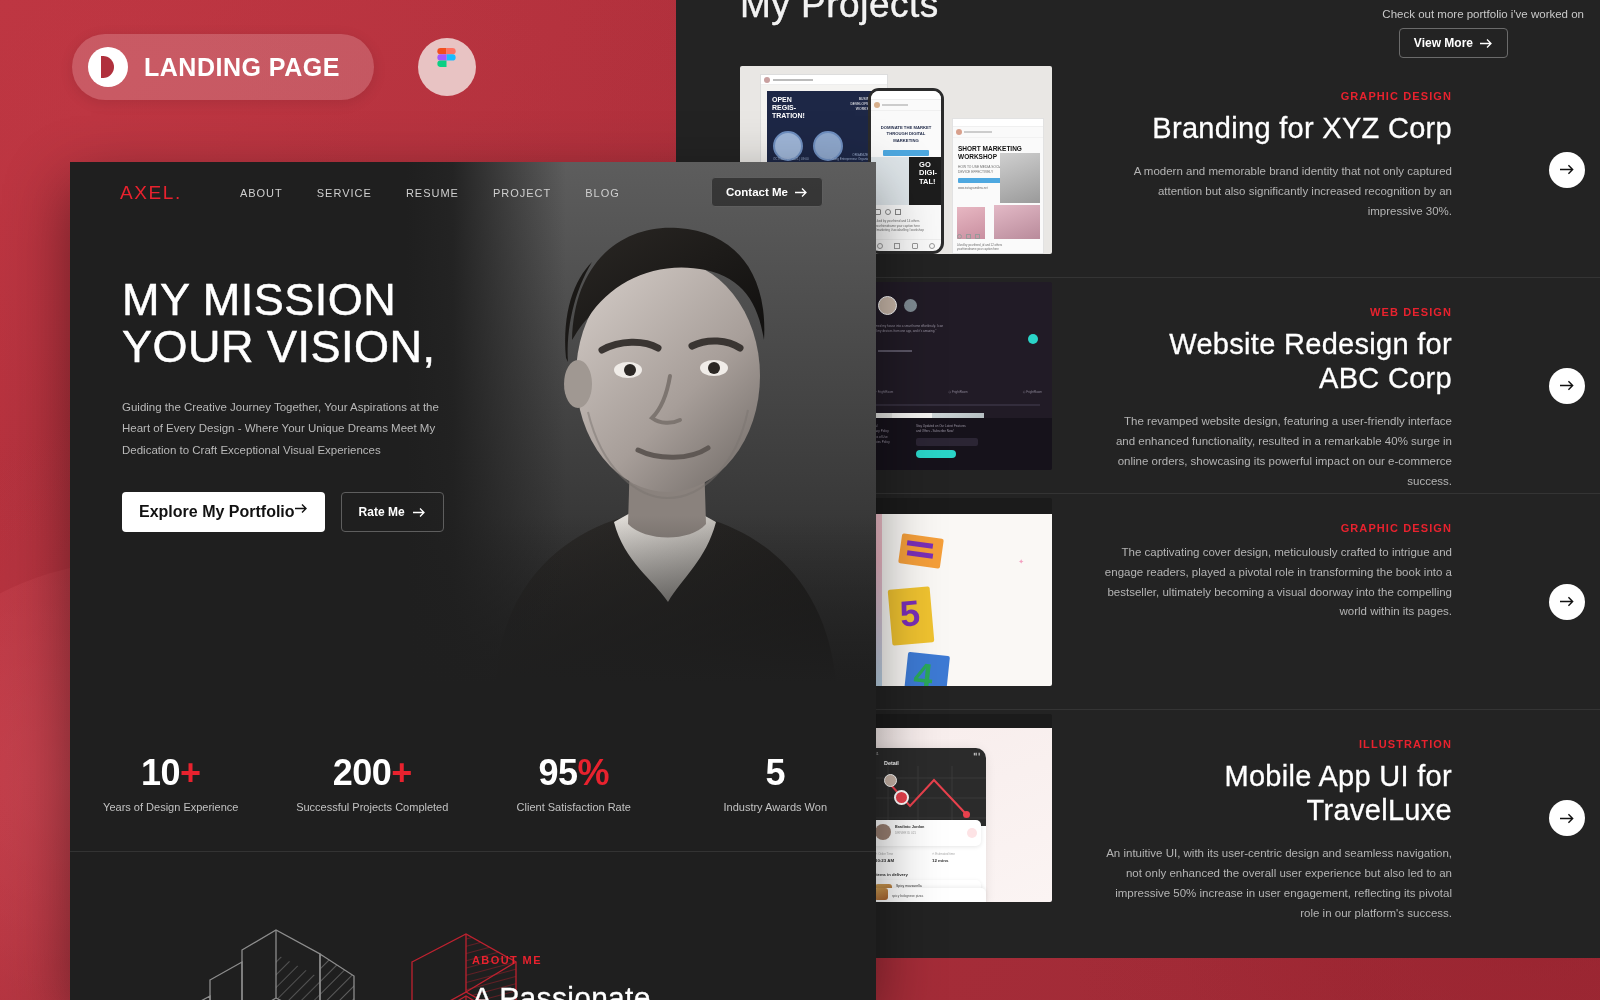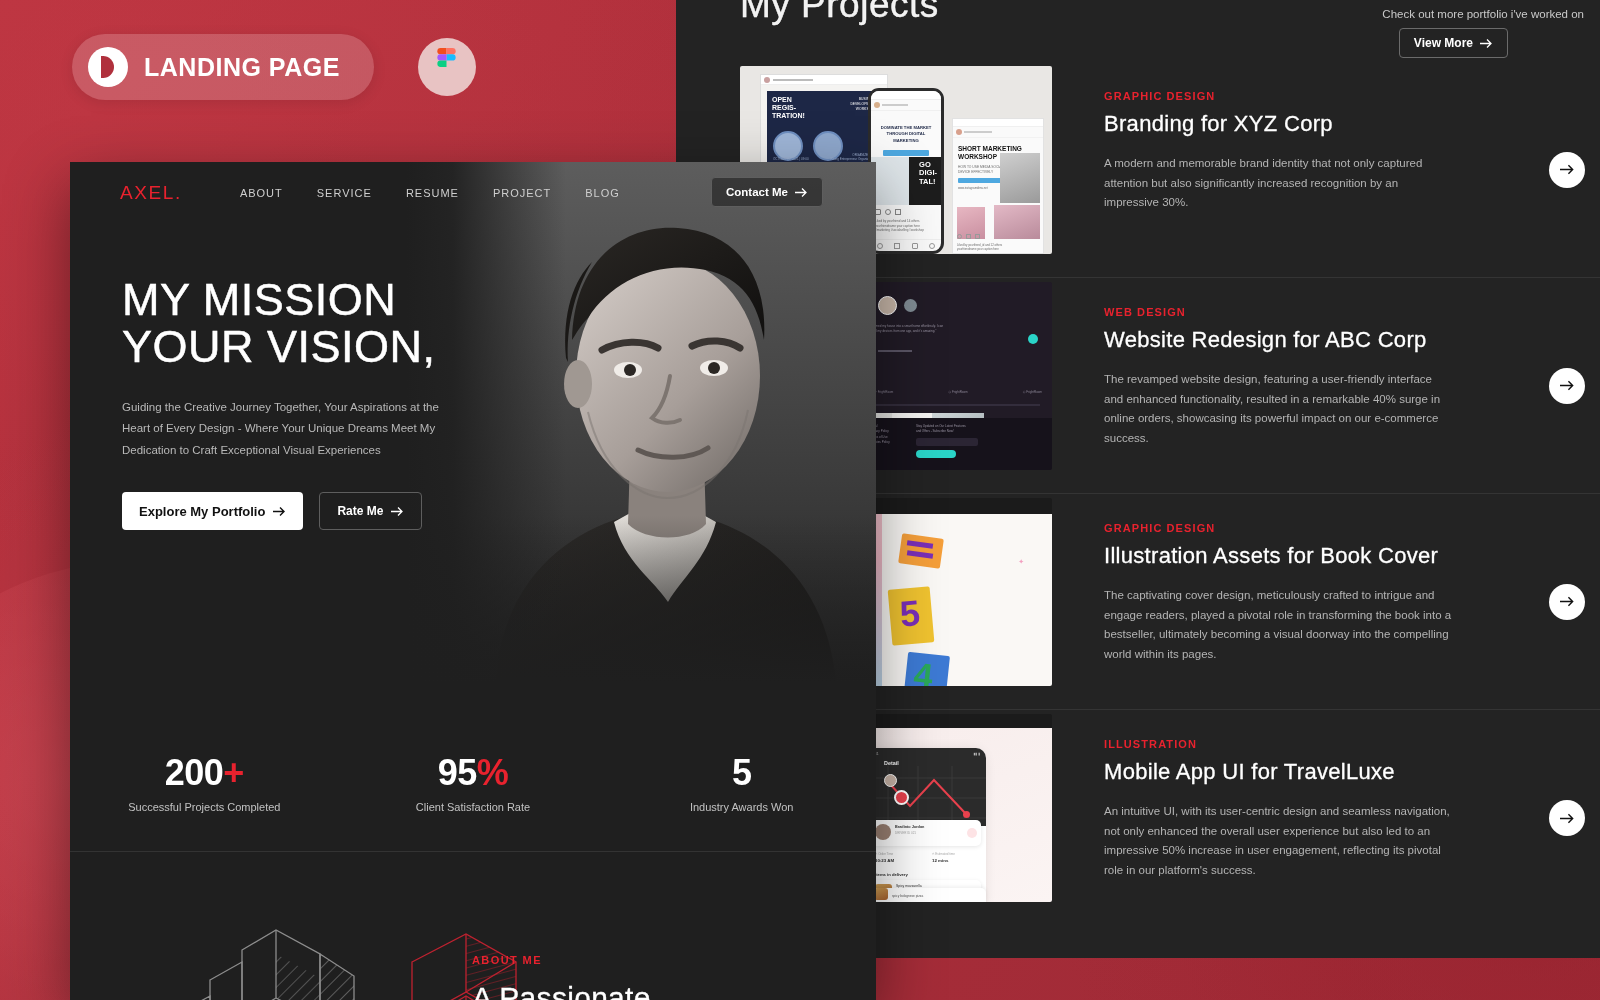--- a/index.html
+++ b/index.html
@@ -86,27 +86,27 @@
   .proj-row{
     position:relative; display:flex; align-items:flex-start;
     padding:0 0 0 64px; height:216px;
     border-bottom:1px solid #343434;
   }
   .proj-row:last-child{ border-bottom:none; }
   .thumb{
     width:312px; height:188px; flex:none; overflow:hidden;
     position:relative; margin-top:4px; border-radius:2px;
   }
-  .proj-info{ padding:28px 0 0 52px; width:400px; }
+  .proj-info{ padding:28px 0 0 52px; width:400px;text-align:right; }
   .proj-cat{
     color:#e8222e; font-size:11px; font-weight:700; letter-spacing:1.1px;
     margin-bottom:9px;
   }
   .proj-name{
-    color:#fff; font-size:22px; font-weight:400; line-height:1.18;
+    color:#fff; font-size:29px; font-weight:400; line-height:1.18;
     letter-spacing:.3px; margin-bottom:17px;
     -webkit-text-stroke:.3px #fff;
   }
   .proj-desc{
     color:#b4b4b4; font-size:11.5px; line-height:1.72; max-width:360px;
   }
   .arrow-circle{
     position:absolute; right:15px; top:50%; transform:translateY(-50%);
     width:36px; height:36px; border-radius:50%; background:#fff;
     display:flex; align-items:center; justify-content:center;
@@ -160,23 +160,23 @@
   .hero-copy{ position:absolute; left:52px; top:115px; z-index:15; width:430px; }
   .h1{
     font-size:45px; line-height:1.04; color:#fff; font-weight:400;
     letter-spacing:.5px; -webkit-text-stroke:.5px #fff;
   }
   .hero-p{
     margin-top:26px; font-size:11.5px; line-height:1.9; color:#b8b8b8; max-width:320px;
   }
   .hero-btns{ display:flex; gap:16px; margin-top:30px; }
   .btn-primary{
-    background:#fff; color:#111; font-size:13px; font-weight:700;
+    background:#fff; color:#111; font-size:16px; font-weight:700;
     border:none; border-radius:4px; padding:11px 17px;
-    display:flex; align-items:center; gap:8px; cursor:pointer;
+    display:flex; align-items:flex-start; cursor:pointer;
   }
   .btn-ghost{
     background:transparent; color:#fff; font-size:12px; font-weight:700;
     border:1px solid #5e5e5e; border-radius:4px; padding:11px 17px;
     display:flex; align-items:center; gap:8px; cursor:pointer;
   }
 
   
   .stats{
     position:absolute; left:0; right:0; top:572px; height:118px;
@@ -426,21 +426,20 @@
           <div style="position:absolute;left:152px;top:140px;width:42px;height:40px;background:#3d7ad4;transform:rotate(6deg);border-radius:2px"></div>
           <div style="position:absolute;left:160px;top:144px;color:#2aa85a;font-size:34px;font-weight:700;line-height:1;transform:rotate(6deg)">4</div>
           <div style="position:absolute;left:64px;top:154px;width:32px;height:24px;background:#f3b0c4;border-radius:3px"></div>
           <div style="position:absolute;left:70px;top:160px;color:#1b1b1b;font-size:7px">• •</div>
           <div style="position:absolute;left:70px;top:168px;width:18px;height:2px;background:#1b1b1b"></div>
           <div style="position:absolute;right:28px;top:44px;color:#f3a0c0;font-size:7px">✦</div>
         </div>
       </div>
       <div class="proj-info">
         <div class="proj-cat">GRAPHIC DESIGN</div>
-        <div class="proj-name">Illustration Assets for Book Cover</div>
         <div class="proj-desc">The captivating cover design, meticulously crafted to intrigue and engage readers, played a pivotal role in transforming the book into a bestseller, ultimately becoming a visual doorway into the compelling world within its pages.</div>
       </div>
       <div class="arrow-circle">
         <svg viewBox="0 0 16 14">
           <path d="M0 7h13M9 2.5l4.5 4.5L9 11.5" stroke="#111" stroke-width="1.5" fill="none"></path>
         </svg>
       </div>
     </div>
 
     <div class="proj-row">
@@ -623,20 +622,24 @@
           <svg width="13" height="11" viewBox="0 0 13 11">
             <path d="M0 5.5h11M7 1.5l4 4-4 4" stroke="#fff" stroke-width="1.3" fill="none"></path>
           </svg>
         </div>
       </div>
     </div>
   </div>
 
   <div class="stats">
     <div class="stat">
+      <div class="stat-num"><span>10</span><em>+</em></div>
+      <div class="stat-label">Years of Design Experience</div>
+    </div>
+    <div class="stat">
       <div class="stat-num"><span>200</span><em>+</em></div>
       <div class="stat-label">Successful Projects Completed</div>
     </div>
     <div class="stat">
       <div class="stat-num"><span>95</span><em>%</em></div>
       <div class="stat-label">Client Satisfaction Rate</div>
     </div>
     <div class="stat">
       <div class="stat-num"><span>5</span><em></em></div>
       <div class="stat-label">Industry Awards Won</div>

